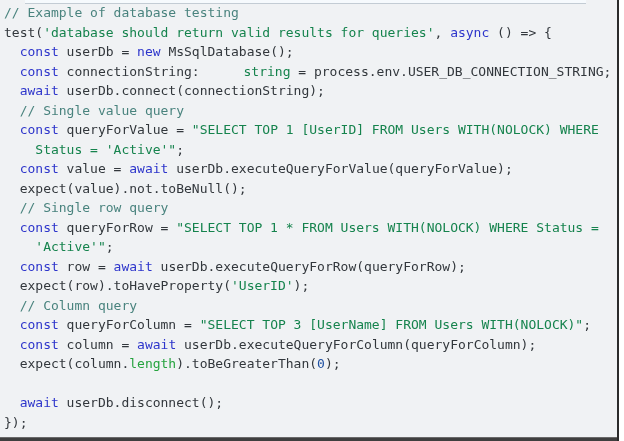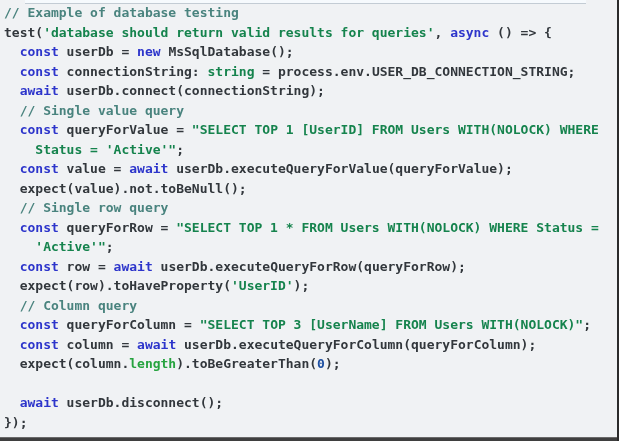--- a/index.html
+++ b/index.html
@@ -29,25 +29,25 @@
   .code-block {
     position: absolute;
     top: 3px;
     left: 4px;
     right: 10px;
     font-size: 13px;
     line-height: 19.5px;
     white-space: pre;
     color: var(--plain);
   }
-  .code-line { height: 19.5px; font-weight: bold; }
+  .code-line { height: 19.5px; }
   .tok-plain    { color: var(--plain); }
   .tok-keyword  { color: var(--kw); }
   .tok-string   { color: var(--str); }
-  .tok-type     { color: var(--ty); }
+  .tok-type     { color: var(--ty); margin-left: 36px; }
   .tok-comment  { color: var(--com); }
   .tok-property { color: var(--prop); }
   .tok-number   { color: var(--num); }
   .top-edge-strip {
     position: absolute;
     top: 0; left: 25px;
     width: 561px; height: 3px;
     background: var(--top-strip);
     border-bottom: 1px solid var(--top-strip-border);
   }

